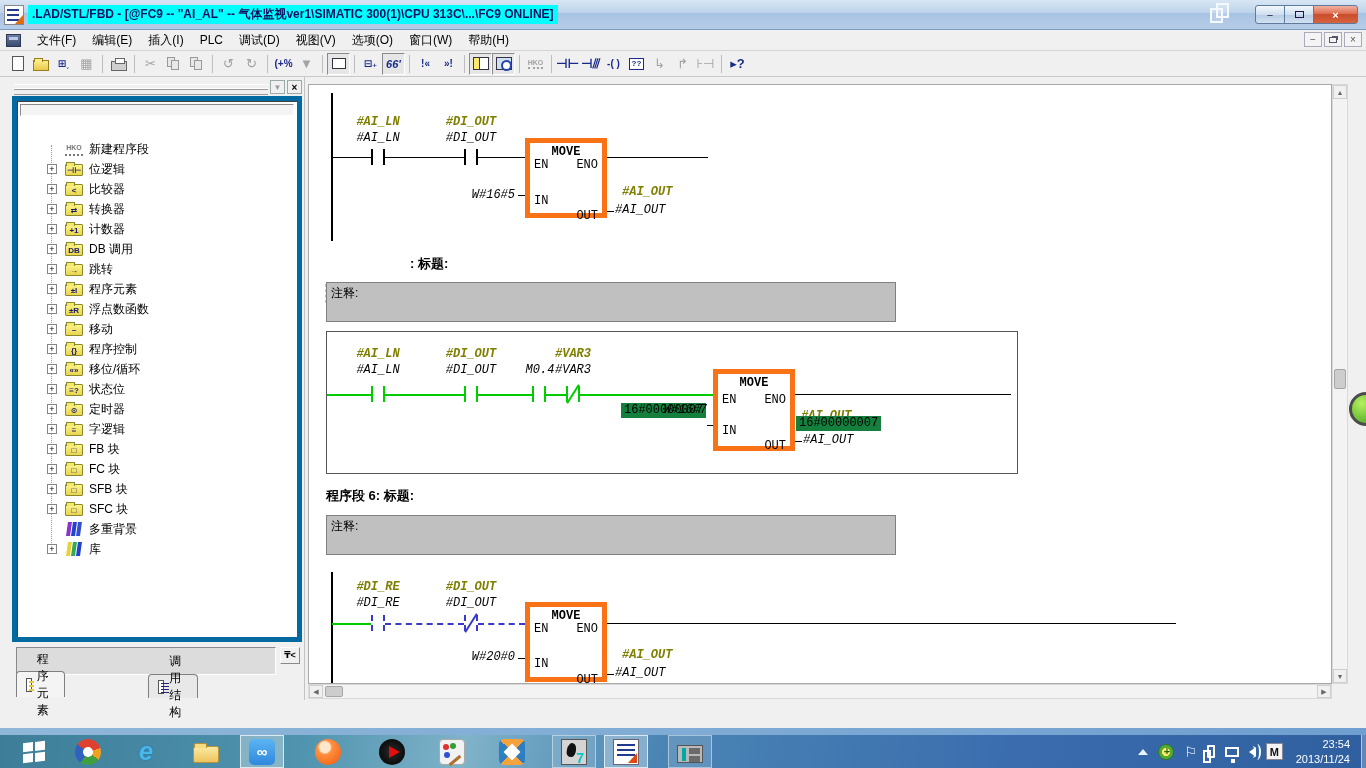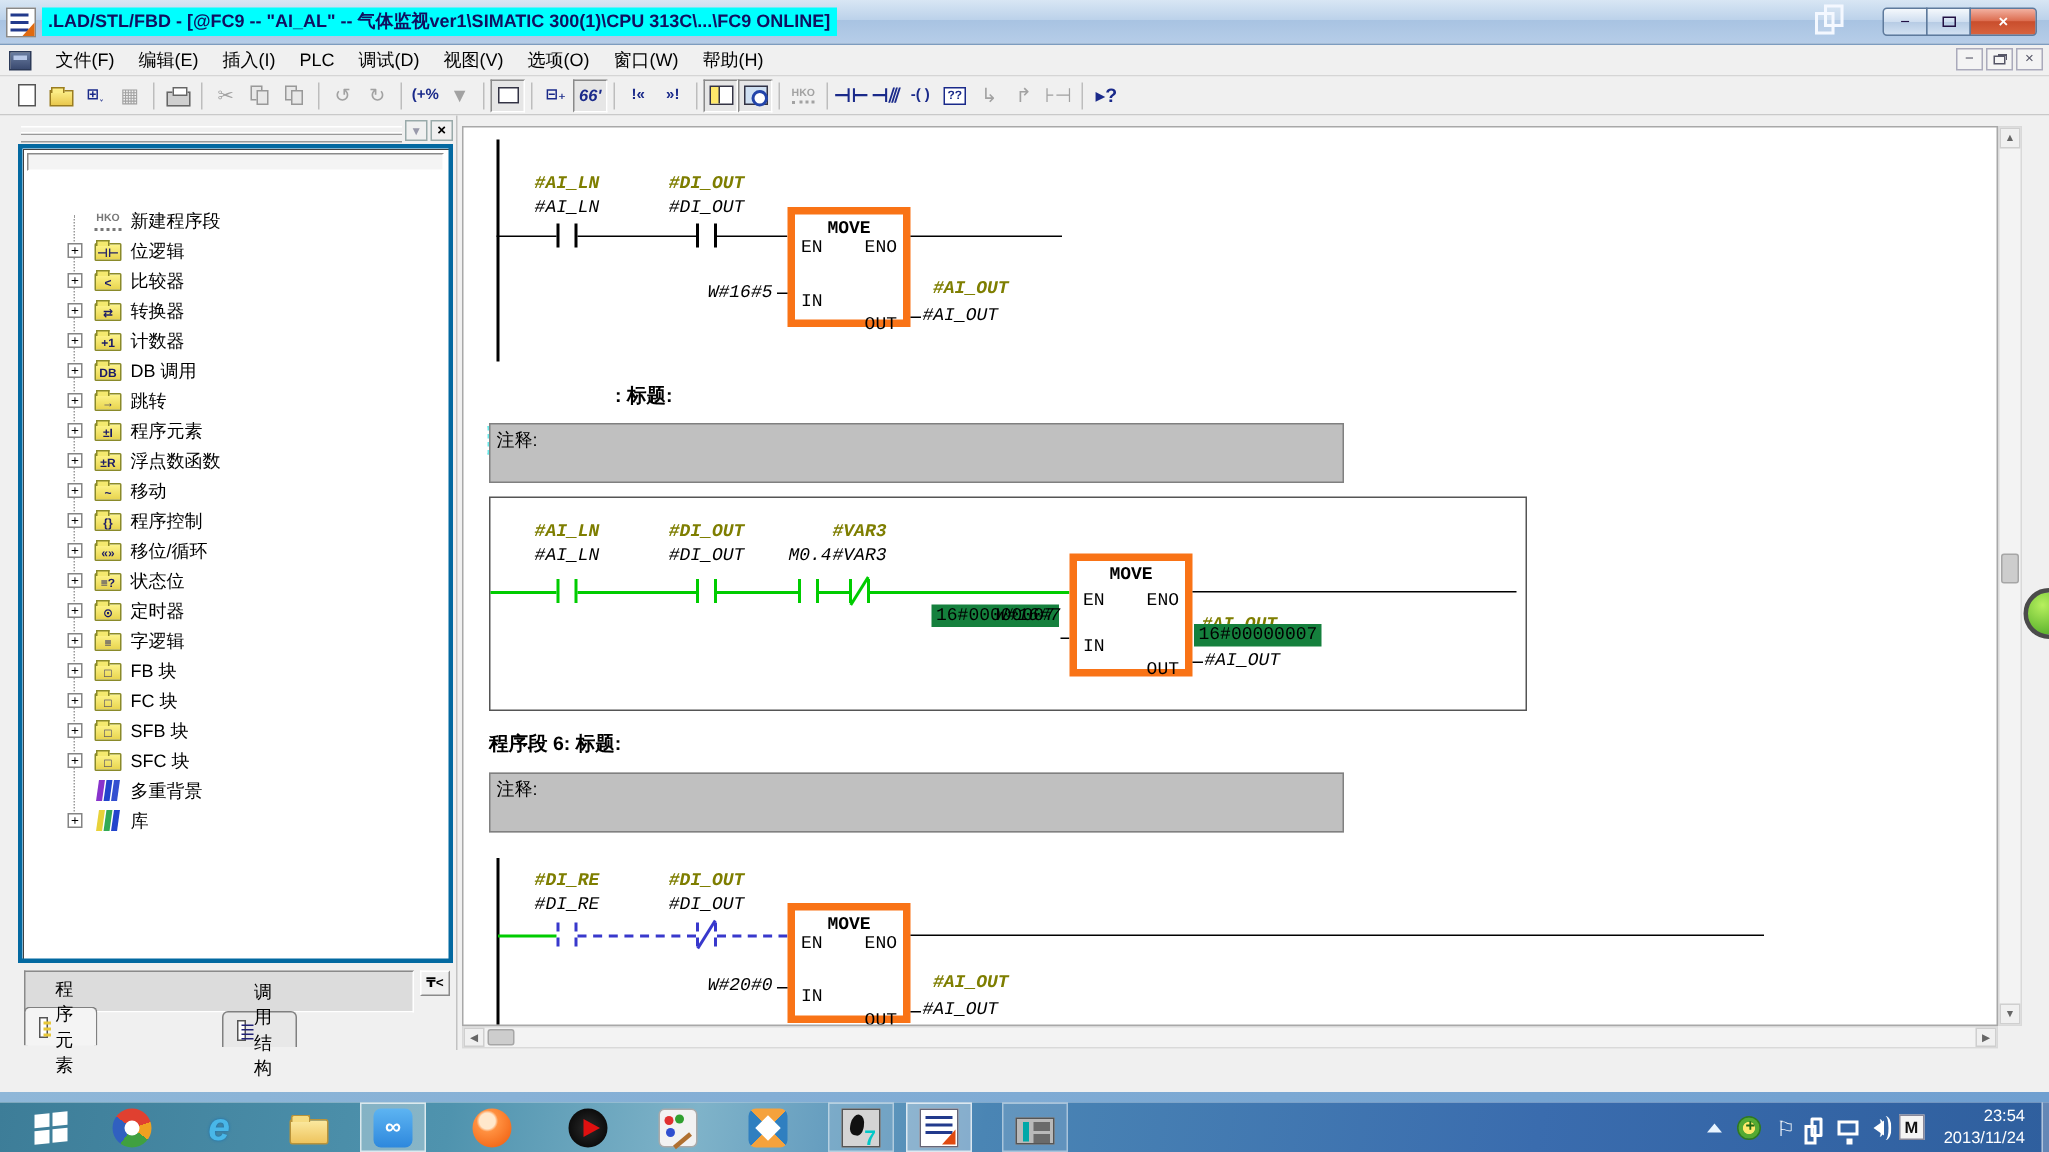--- a/index.html
+++ b/index.html
@@ -71,21 +71,21 @@
 
   
   .gripstrip { position:absolute; left:12px; top:3px; width:290px; height:15px; }
   .grip { position:absolute; left:2px; right:34px; top:4px; height:6px;
     border-top:1px solid #fff; border-bottom:1px solid #9a9a9a; }
   .grip::after { content:""; position:absolute; left:0; right:0; top:3px; height:5px; border-top:1px solid #fff; border-bottom:1px solid #9a9a9a; }
   .gsbtn { position:absolute; top:0px; width:15px; height:14px; border:1px solid #9aa; background:#f0f0f0;
     font-size:8px; color:#99a; display:flex; align-items:center; justify-content:center; }
   .gsbtn.x { font-size:10px; color:#000; font-weight:bold; }
   .treepanel { position:absolute; left:12px; top:19px; width:290px; height:546px; background:#fff;
-    border:3px solid #0369a1; box-shadow:inset 1px 1px 0 #404040; }
+    border:5px solid #0369a1; box-shadow:inset 1px 1px 0 #404040; }
   .treeinnerbar { position:absolute; left:3px; top:3px; right:3px; height:12px; border:1px solid; border-color:#8a8a8a #fff #fff #8a8a8a; background:#f4f4f4; }
   .treeline { position:absolute; left:34px; top:44px; height:402px; width:1px; border-left:1px dotted #9a9a9a; }
   .trow { position:absolute; left:2px; width:284px; height:20px; display:flex; align-items:center; }
   .expander { position:absolute; left:28px; width:10px; height:10px; border:1px solid #848484; background:#fff;
     font-size:9px; line-height:8px; text-align:center; color:#000; }
   .ticon { position:absolute; left:46px; width:19px; height:15px; }
   .fold { position:absolute; left:0; top:2px; width:18px; height:12px; background:linear-gradient(#fdf48a,#e8d44e);
     border:1px solid #8a8a2a; border-radius:1px; }
   .fold::before { content:""; position:absolute; top:-3px; left:0; width:7px; height:3px; background:#f4e96e;
     border:1px solid #8a8a2a; border-bottom:none; }

